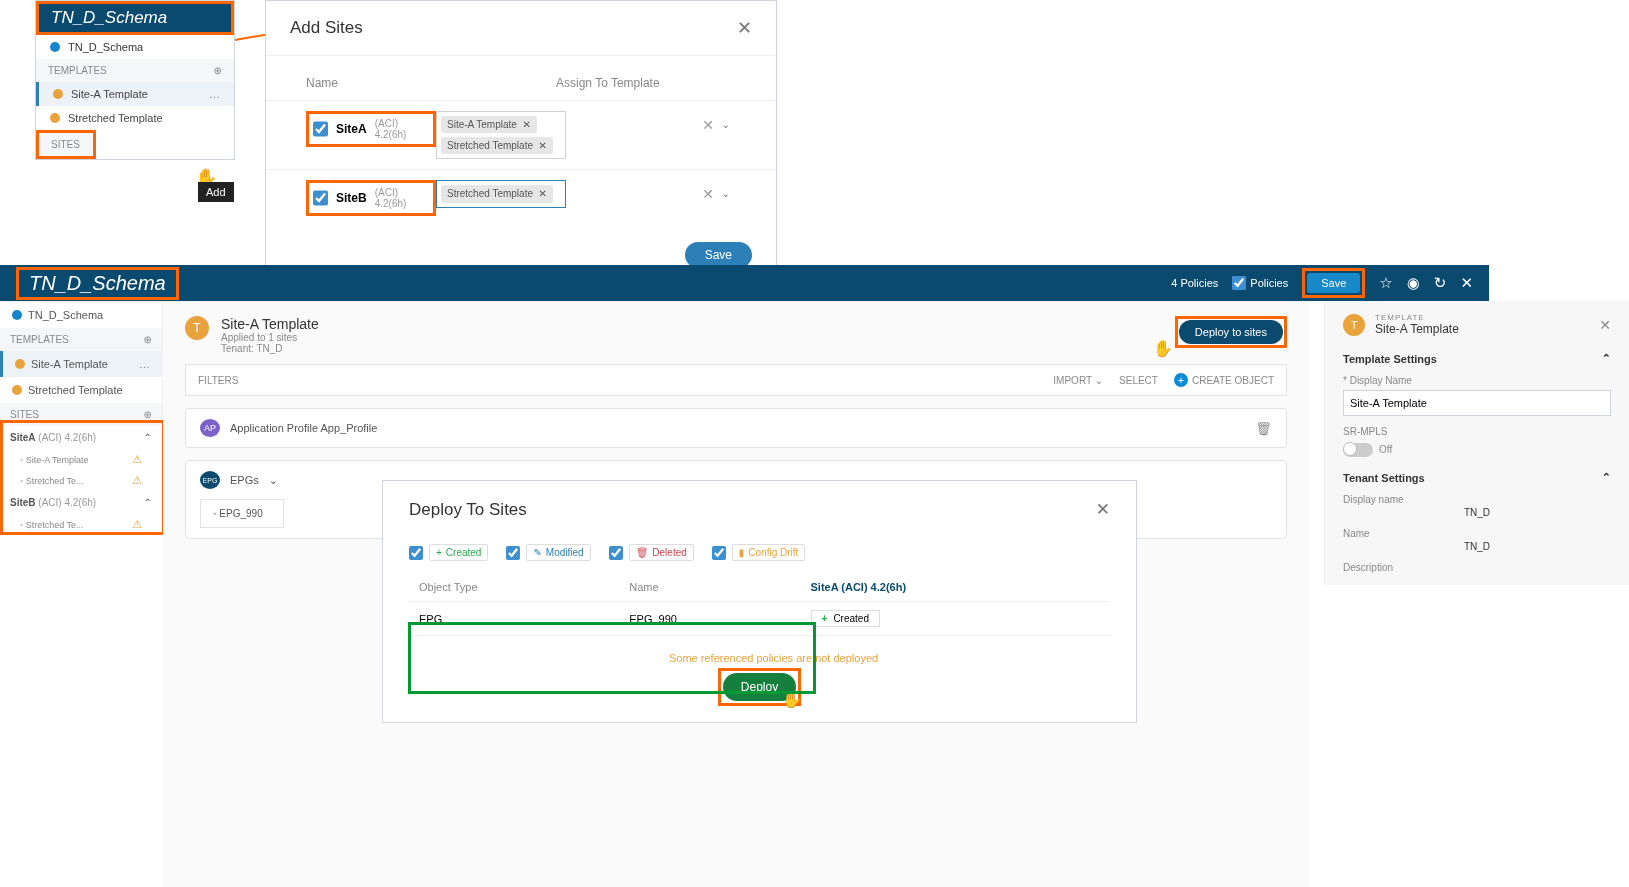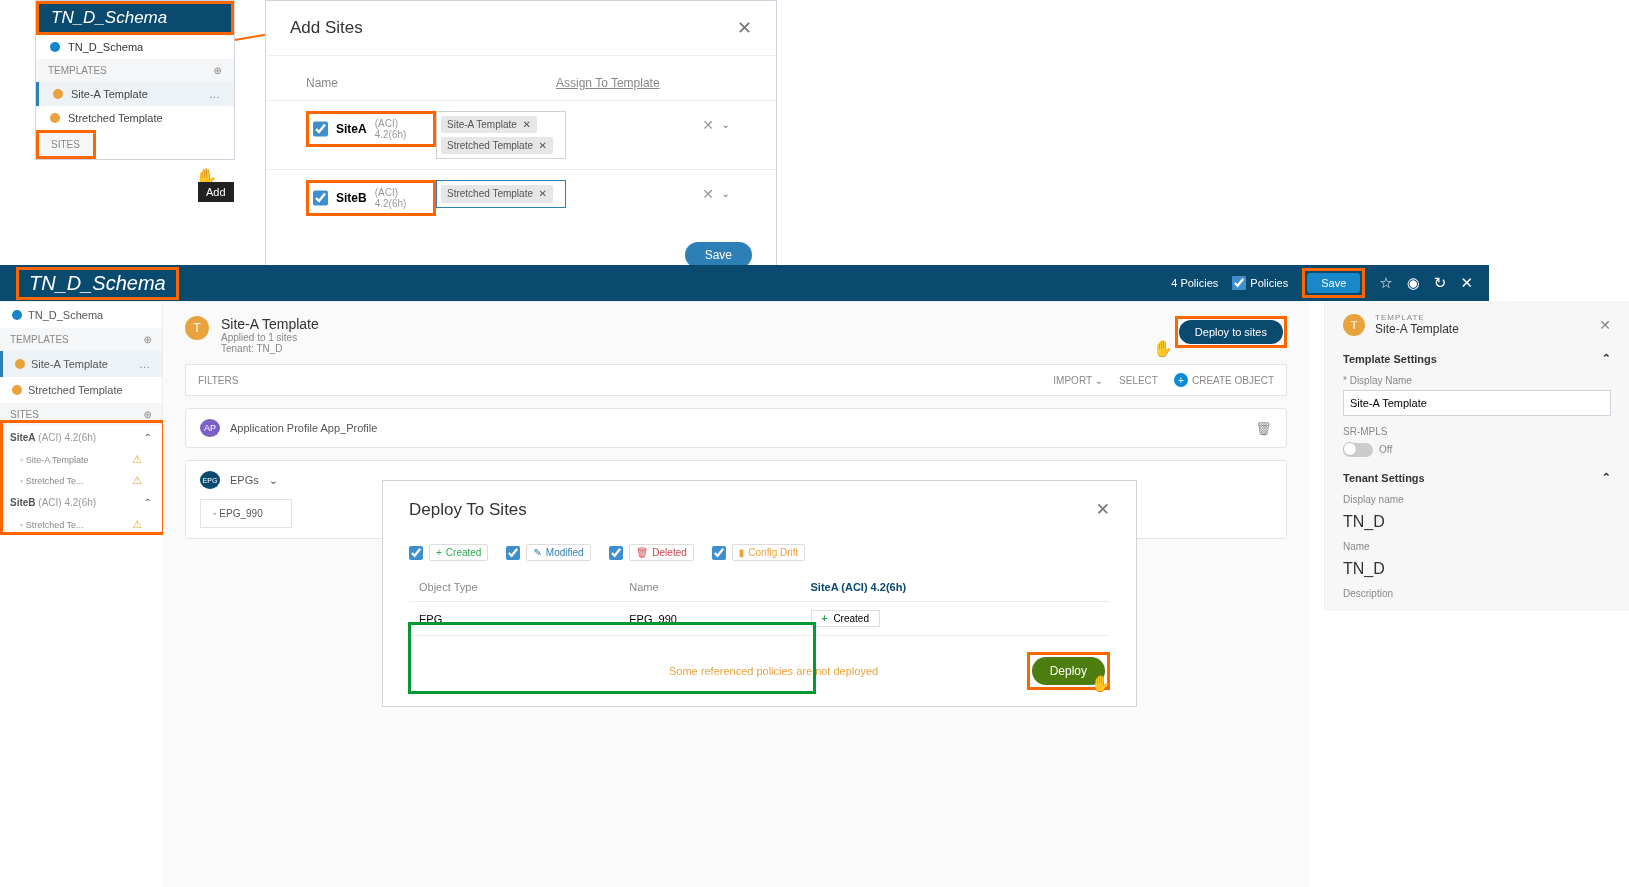--- a/index.html
+++ b/index.html
@@ -34,21 +34,21 @@
   .cursor-tl { position:absolute; top:167px; left:195px; font-size:18px; }
 
   
   .addsites {
     position:absolute; top:0; left:265px; width:512px; background:#fff;
     border:1px solid #d0d5dd; padding:0;
   }
   .addsites .hdr { display:flex; justify-content:space-between; align-items:center; padding:16px 24px; font-size:17px; color:#333; border-bottom:1px solid #eee;}
   .addsites .hdr .x { color:#777; font-size:18px; cursor:pointer; }
   .addsites .thead { display:flex; padding:20px 40px 10px; font-size:12px; color:#888;}
-  .addsites .thead .c1{width:250px;} .addsites .thead .c2{flex:1;text-decoration:underline;}
+  .addsites .thead .c1{width:250px;} .addsites .thead .c2{flex:1;}
   .addsites .trow { display:flex; align-items:flex-start; padding:10px 40px; border-top:1px solid #eee;}
   .addsites .trow .c1{width:250px; display:flex; align-items:center; gap:8px; font-size:12px;}
   .addsites .trow .c2{flex:1; position:relative;}
   .addsites input[type=checkbox]{ width:16px;height:16px; accent-color:#3d8fcf;}
   .chiprow { display:flex; flex-wrap:wrap; gap:4px; border:1px solid #d0d0d0; padding:4px; min-height:28px; position:relative;}
   .chip { background:#e6e6e6; color:#555; font-size:10px; padding:3px 6px; border-radius:2px;}
   .cx { font-size:14px; color:#999; position:absolute; right:22px; top:6px;}
   .cv { font-size:10px; color:#777; position:absolute; right:6px; top:8px;}
   .addsites .ftr { display:flex; justify-content:flex-end; padding:16px 24px;}
   .btn-primary { background:#2d7fb8; color:#fff; border:none; border-radius:14px; padding:6px 20px; font-size:12px; cursor:pointer;}
@@ -95,59 +95,59 @@
 
   .filters-bar{background:#fff;border:1px solid #e0e3e6;margin-top:10px;height:32px;display:flex;align-items:center;padding:0 12px;font-size:10px;color:#888;}
   .filters-bar .r{margin-left:auto;display:flex;gap:16px;align-items:center;}
   .filters-bar .r span{cursor:pointer;}
   .plus-circle{width:14px;height:14px;border-radius:50%;background:#0b8cd6;color:#fff;font-size:10px;display:inline-flex;align-items:center;justify-content:center;margin-right:4px;}
 
   .block{background:#fff;border:1px solid #e0e3e6;margin-top:12px;padding:10px 14px;border-radius:4px;}
   .block .bh{display:flex;align-items:center;gap:10px;font-size:11px;color:#555;}
   .block .av{width:20px;height:18px;border-radius:50%;background:#7b60c9;color:#fff;font-size:9px;display:flex;align-items:center;justify-content:center;}
   .block .av.g{background:#0b4a6f;}
-  .epg-card{border:1px solid #e0e3e6;padding:8px 12px;font-size:10px;color:#555;width:92px;margin-top:10px;display:inline-block;}
+  .epg-card{border:1px solid #e0e3e6;padding:8px 12px;font-size:10px;color:#555;width:84px;margin-top:10px;display:inline-block;}
   .trash{margin-left:auto;color:#888;font-size:13px;}
 
   
   .rpanel{position:absolute; top:301px; right:0; width:305px; background:#f7f7f7;border-left:1px solid #eee;padding:12px 18px;}
   .rpanel .rh{display:flex;align-items:center;gap:10px;}
   .rpanel .rh .tbadge{width:22px;height:22px;border-radius:50%;background:#e8a33d;color:#fff;font-size:11px;display:flex;align-items:center;justify-content:center;}
   .rpanel .rh .ts .l1{font-size:8px;color:#888;letter-spacing:1px;}
   .rpanel .rh .ts .l2{font-size:12px;color:#333;font-weight:500;}
   .rpanel .rh .x{margin-left:auto;color:#888;font-size:14px;}
   .rpanel .sect{margin-top:16px;font-size:11px;color:#333;font-weight:bold;display:flex;justify-content:space-between;align-items:center;}
   .rpanel .lbl{font-size:10px;color:#888;margin-top:10px;}
   .rpanel input[type=text]{width:100%;padding:6px;border:1px solid #d0d5dd;font-size:11px;margin-top:4px;}
   .toggle{width:30px;height:14px;background:#ccc;border-radius:8px;margin-top:6px;position:relative;}
   .toggle .knob{width:14px;height:14px;background:#fff;border:1px solid #bbb;border-radius:50%;position:absolute;left:0;top:-1px;}
   .off{font-size:10px;color:#888;margin-left:36px;margin-top:-13px;}
-  .val{font-size:16px;color:#333;margin-top:8px;}
+  .val{font-size:10px;color:#333;margin-top:2px;text-align:center;}
 
   
   .deploy-modal{
     position:absolute; top:480px; left:382px; width:755px; background:#fff;
     border:1px solid #d0d5dd; padding:0;
   }
   .deploy-modal .hdr{display:flex;justify-content:space-between;align-items:center;padding:18px 26px;font-size:17px;color:#333;}
   .deploy-modal .legend{padding:6px 26px 0;display:flex;gap:18px;font-size:11px;color:#555;}
   .deploy-modal .legend .li{display:flex;align-items:center;gap:6px;}
   .deploy-modal .legend input{width:14px;height:14px;accent-color:#3d8fcf;}
   .mini-btn{border:1px solid #ddd;padding:2px 6px;font-size:10px;display:inline-flex;align-items:center;gap:4px;border-radius:2px;}
   .mini-btn.gr{color:#2aa84f;} .mini-btn.bl{color:#2d7fb8;} .mini-btn.rd{color:#d0454c;} .mini-btn.yl{color:#e8a33d;}
 
   .deploy-modal table{width:100%;border-collapse:collapse;margin-top:12px;font-size:11px;}
   .deploy-modal th,.deploy-modal td{text-align:left;padding:8px 10px;border-bottom:1px solid #eee;}
   .deploy-modal th{color:#888;font-weight:500;}
   .deploy-modal th.sh{color:#0b4a6f;font-weight:bold;}
   .status-pill{border:1px solid #ddd;padding:2px 10px;font-size:10px;display:inline-flex;align-items:center;gap:6px;}
   .status-pill .plus{color:#2aa84f;font-weight:bold;}
-  .deploy-modal .ftr{padding:16px 26px;display:flex;justify-content:flex-end;align-items:center;gap:16px;}
+  .deploy-modal .ftr{padding:16px 26px;display:flex;justify-content:flex-end;align-items:center;gap:4px;flex-direction:column;}
   .deploy-modal .warn-text{color:#e8a33d;font-size:11px;margin-right:auto;padding-left:260px;}
-  .deploy-btn{background:#4d7c0f;color:#fff;border:none;border-radius:16px;padding:7px 18px;font-size:12px;}
+  .deploy-btn{background:#15803d;color:#fff;border:none;border-radius:16px;padding:7px 18px;font-size:12px;}
   .cursor-dep{position:absolute; font-size:16px;}
 </style>
 </head>
 <body>
 
 <svg style="position:absolute;top:0;left:0;width:1629px;height:887px;pointer-events:none;">
   <defs>
       <marker id="ah" markerWidth="10" markerHeight="10" refX="8" refY="3" orient="auto">
         <path d="M0,0 L0,6 L9,3 z" fill="#ff6600"></path>
       </marker>

